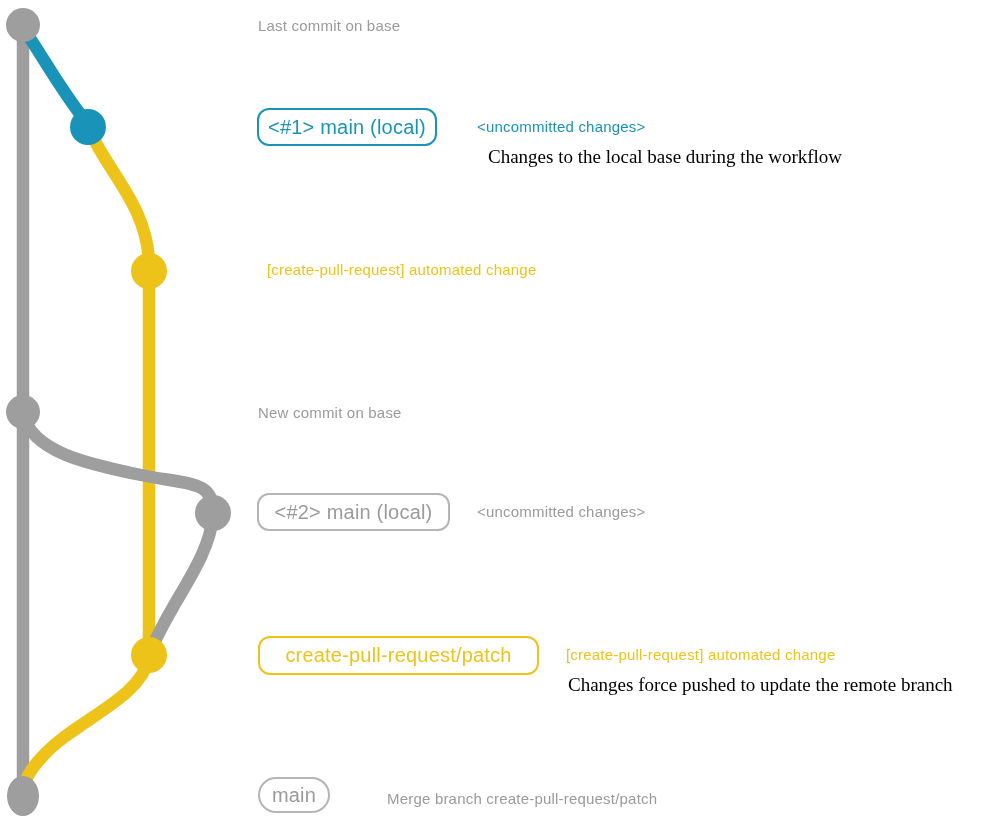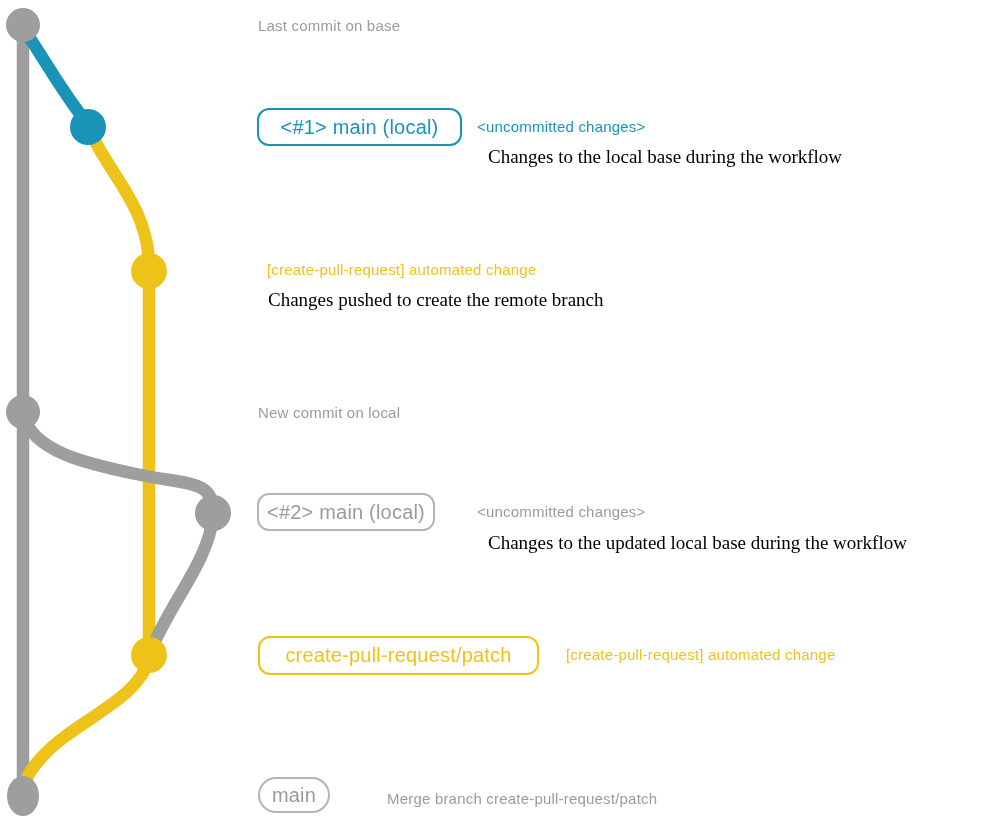--- a/index.html
+++ b/index.html
@@ -48,27 +48,27 @@
     letter-spacing: 0.2px;
     box-sizing: border-box;
     background: #ffffff;
   }
   .badge-teal   { border: 2px solid #1a93b8; color: #1a93b8; }
   .badge-gray   { border: 2px solid #b5b5b5; color: #9b9b9b; }
   .badge-yellow { border: 2px solid #eec319; color: #eec319; }
 
   
   .pos-caption-last        { left: 258px; top: 13px;  }
-  .pos-badge-1             { left: 257px; top: 108px; width: 205px; height: 38px; }
+  .pos-badge-1             { left: 257px; top: 108px; width: 180px; height: 38px; }
   .pos-caption-uncommit-1  { left: 477px; top: 114px; }
   .pos-note-1              { left: 488px; top: 146px; }
   .pos-caption-cpr-1       { left: 255px; top: 257px; }
   .pos-note-2              { left: 268px; top: 289px; }
   .pos-caption-new         { left: 258px; top: 400px; }
-  .pos-badge-2             { left: 257px; top: 493px; width: 178px; height: 38px; }
+  .pos-badge-2             { left: 257px; top: 493px; width: 193px; height: 38px; }
   .pos-caption-uncommit-2  { left: 477px; top: 499px; }
   .pos-note-3              { left: 488px; top: 532px; }
   .pos-badge-3             { left: 258px; top: 636px; width: 281px; height: 39px; }
   .pos-caption-cpr-2       { left: 554px; top: 642px; }
   .pos-note-4              { left: 568px; top: 674px; }
   .pos-badge-4             { left: 258px; top: 777px; width: 72px; height: 36px; border-radius: 18px; }
   .pos-caption-merge       { left: 343px; top: 786px; margin-left: 44px; }
 </style>
 </head>
 <body>
@@ -100,27 +100,26 @@
     <ellipse cx="23" cy="796" rx="16" ry="20" fill="#9e9e9e"></ellipse>
   </svg>
 
   <div class="abs caption caption-gray pos-caption-last">Last commit on base</div>
 
   <div class="abs badge badge-teal pos-badge-1">&lt;#1&gt; main (local)</div>
   <div class="abs caption caption-teal pos-caption-uncommit-1">&lt;uncommitted changes&gt;</div>
   <div class="abs note pos-note-1">Changes to the local base during the workflow</div>
 
   <div class="abs caption caption-yellow pos-caption-cpr-1">[create-pull-request] automated change</div>
-  <div class="abs note pos-note-2">Changes pushed to create the remote branch</div>
 
-  <div class="abs caption caption-gray pos-caption-new">New commit on local</div>
+  <div class="abs caption caption-gray pos-caption-new">New commit on base</div>
 
   <div class="abs badge badge-gray pos-badge-2">&lt;#2&gt; main (local)</div>
   <div class="abs caption caption-gray pos-caption-uncommit-2">&lt;uncommitted changes&gt;</div>
-  <div class="abs note pos-note-3">Changes to the updated local base during the workflow</div>
 
   <div class="abs badge badge-yellow pos-badge-3">create-pull-request/patch</div>
   <div class="abs caption caption-yellow pos-caption-cpr-2">[create-pull-request] automated change</div>
+  <div class="abs note pos-note-4">Changes force pushed to update the remote branch</div>
 
   <div class="abs badge badge-gray pos-badge-4">main</div>
   <div class="abs caption caption-gray pos-caption-merge">Merge branch create-pull-request/patch</div>
 
 </div>
 
 </body></html>

